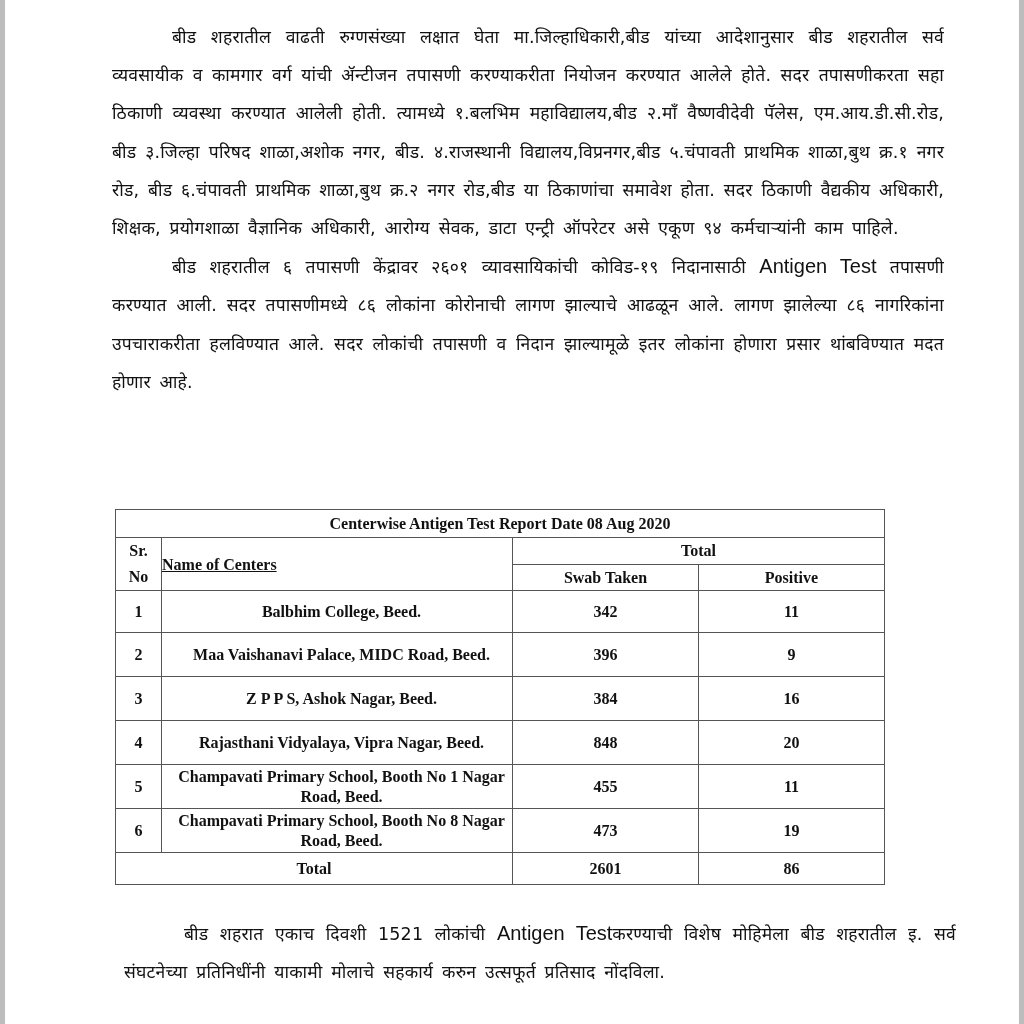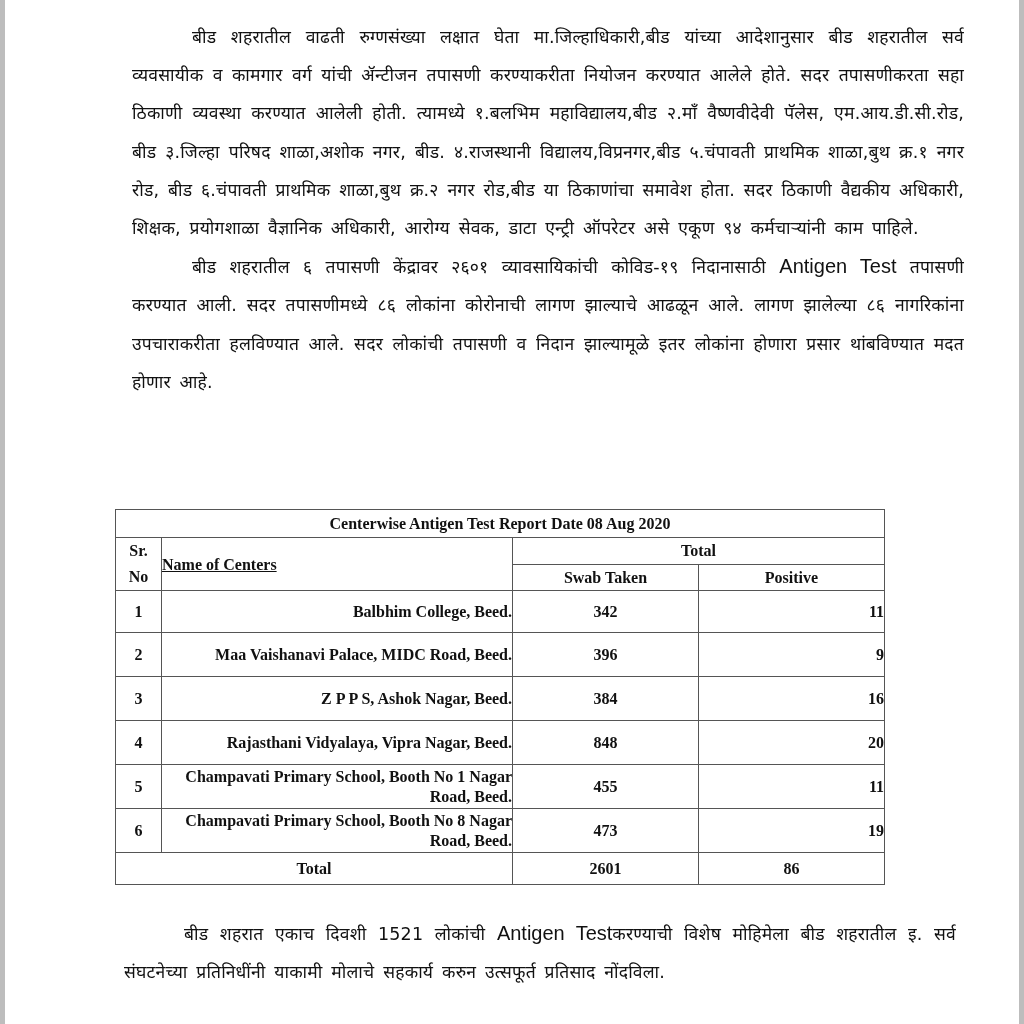--- a/index.html
+++ b/index.html
@@ -18,21 +18,21 @@
     .edge-left {
       position: absolute; left: 0; top: 0; width: 5px; height: 1024px;
       background: #bdbdbd;
     }
     .edge-right {
       position: absolute; right: 0; top: 0; width: 5px; height: 1024px;
       background: #bdbdbd;
     }
     .page {
       position: absolute;
-      left: 132px;
+      left: 112px;
       top: 18px;
       width: 832px;
     }
     .para {
       margin: 0;
       font-size: 17.5px;
       line-height: 38.2px;
       text-align: justify;
       text-align-last: left;
       text-indent: 60px;
@@ -70,23 +70,23 @@
       text-align: center;
       font-size: 16.5px;
     }
     .hdr-cell {
       text-align: center;
       line-height: 21px;
     }
     .hdr-total { height: 21px; }
     .hdr-sub { height: 21px; }
     .c-sr { width: 46px; text-align: center; }
-    .c-name { width: 350px; text-align: right; padding-left: 9px !important; line-height: 20px; }
+    .c-name { width: 350px; text-align: center; padding-left: 9px !important; line-height: 20px; }
     .c-swab { width: 185px; text-align: center; }
-    .c-pos { width: 185px; text-align: right; }
+    .c-pos { width: 185px; text-align: center; }
     .row-1 td { height: 41px; }
     .row-n td { height: 43px; }
     .total-row td { height: 31px; text-align: center; }
     .closing {
       position: absolute;
       left: 124px;
       top: 914px;
       width: 832px;
     }
   </style>

